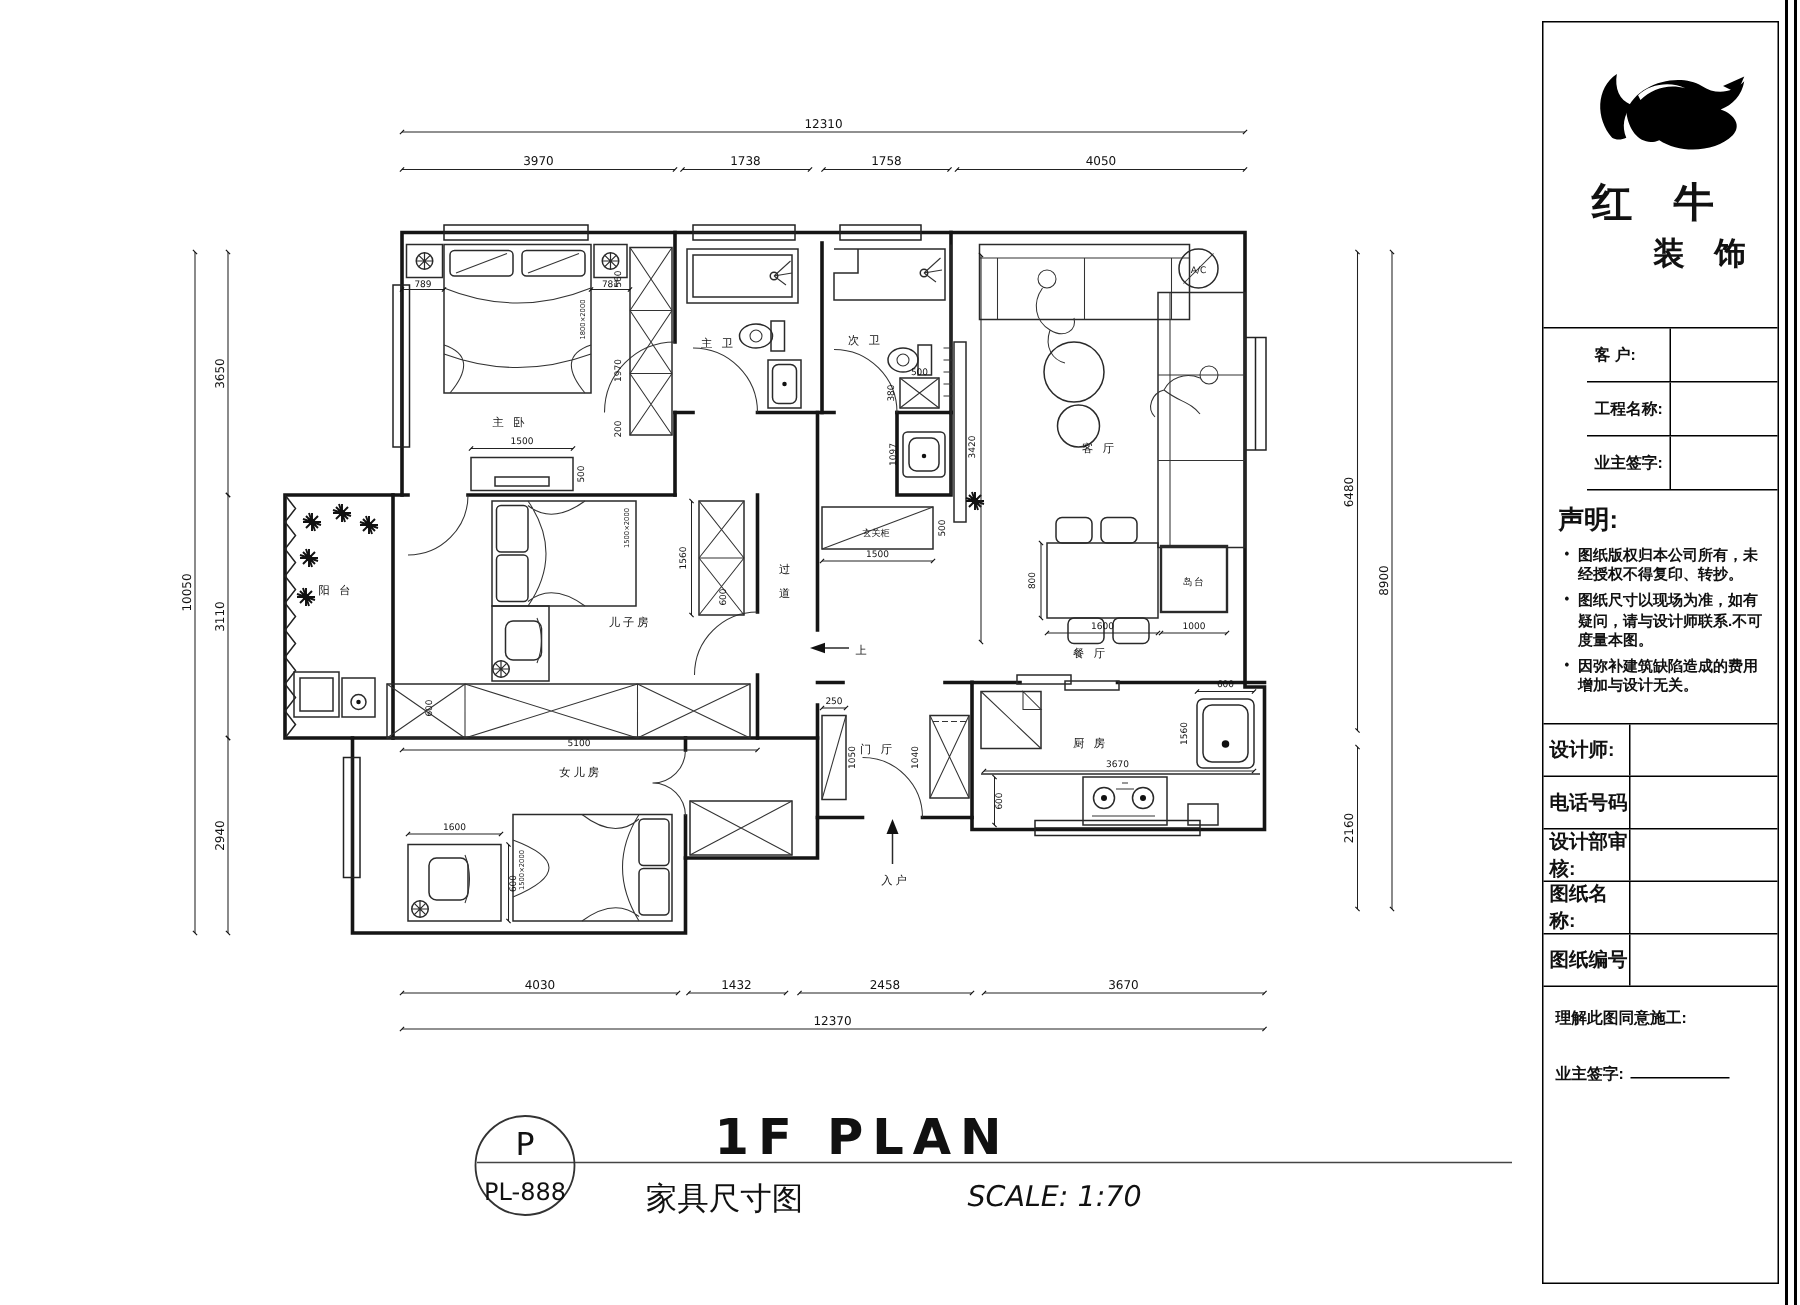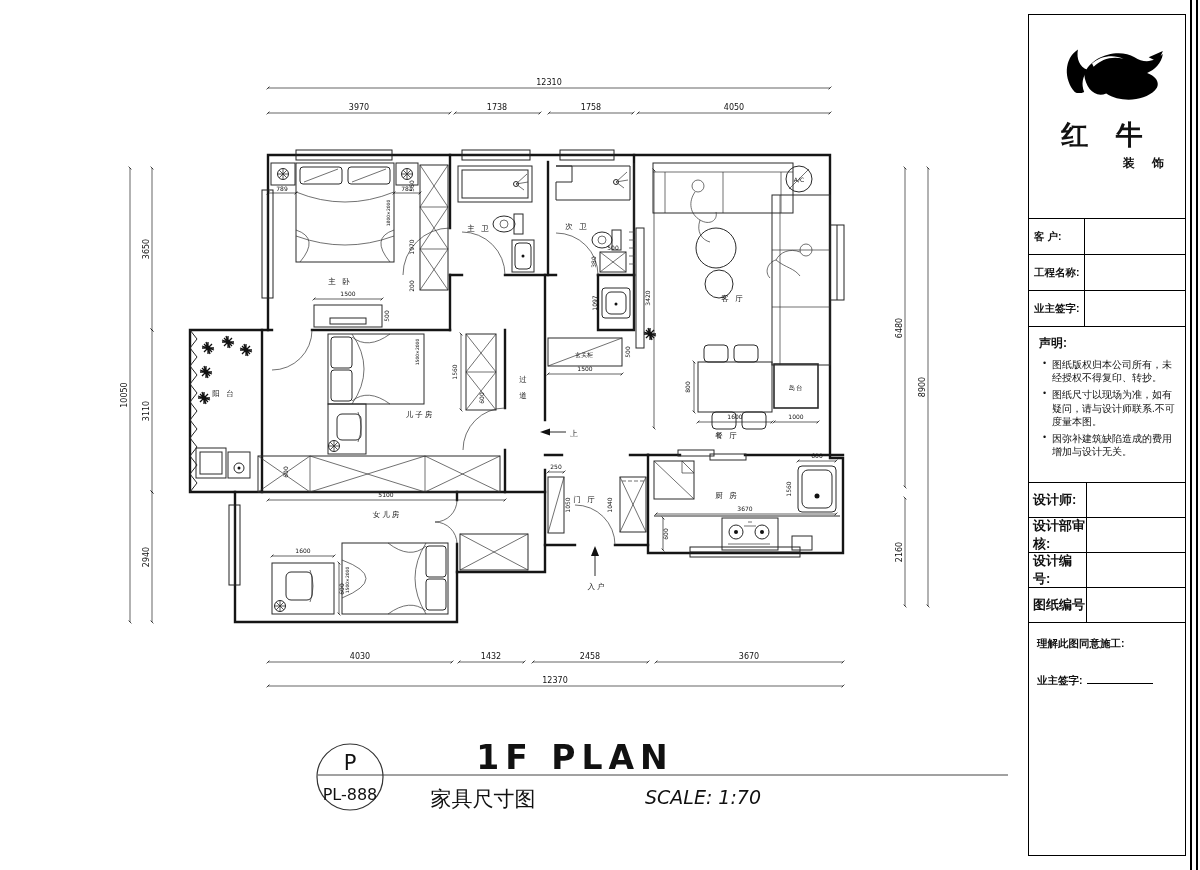--- a/index.html
+++ b/index.html
@@ -7,29 +7,29 @@
        font-family:"Liberation Sans",sans-serif;color:#111;}
   svg text{font-family:"DejaVu Sans","Liberation Sans",sans-serif;fill:#111;}
   .plan-wrap{position:absolute;left:0;top:0;width:1030px;height:870px;}
   
   .sidebar{position:absolute;left:1028px;top:14px;width:158px;height:842px;
            border:1.6px solid #000;box-sizing:border-box;display:flex;flex-direction:column;background:#fff;}
   .edge-line{position:absolute;top:0;height:870px;width:1.6px;background:#000;}
   .logo-box{height:204px;border-bottom:1.6px solid #000;box-sizing:border-box;
             display:flex;flex-direction:column;align-items:center;justify-content:flex-start;padding-top:16px;}
   .brand1{font-size:27px;font-weight:bold;letter-spacing:10px;margin-top:2px;}
-  .brand2{font-size:12px;font-weight:bold;letter-spacing:7px;align-self:flex-end;margin-right:14px;margin-top:2px;}
-  .frow{display:flex;border-bottom:1.6px solid #000;box-sizing:border-box;height:36px;align-items:stretch;}
+  .brand2{font-size:21px;font-weight:bold;letter-spacing:7px;align-self:flex-end;margin-right:14px;margin-top:2px;}
+  .frow{display:flex;border-bottom:1.6px solid #000;box-sizing:border-box;height:36px;align-items:stretch;margin-left:29px;}
   .frow .lab{width:56px;border-right:1.2px solid #000;box-sizing:border-box;
              font-size:10.5px;font-weight:bold;display:flex;align-items:center;padding-left:5px;}
   .frow .val{flex:1;}
   .statement{border-bottom:1.6px solid #000;box-sizing:border-box;height:156px;padding:8px 6px 0 10px;}
-  .statement h3{margin:0 0 6px 0;font-size:12px;}
+  .statement h3{margin:0 0 6px 0;font-size:17px;}
   .statement ul{margin:0;padding:0 0 0 4px;list-style:none;}
-  .statement li{font-size:10px;font-weight:normal;line-height:1.32;margin-bottom:4px;position:relative;padding-left:9px;}
+  .statement li{font-size:10px;font-weight:bold;line-height:1.32;margin-bottom:4px;position:relative;padding-left:9px;}
   .statement li::before{content:"•";position:absolute;left:0;top:0;font-size:9px;}
   .content-box{border-bottom:1.6px solid #000;box-sizing:border-box;height:70px;padding:10px 0 0 10px;}
   .content-box span{font-size:17px;font-weight:bold;letter-spacing:4px;}
   .irow{display:flex;border-bottom:1.6px solid #000;box-sizing:border-box;height:35px;}
   .irow .lab{width:58px;border-right:1.2px solid #000;box-sizing:border-box;
              font-size:13px;font-weight:bold;display:flex;align-items:center;padding-left:4px;}
   .irow .val{flex:1;}
   .footer-box{flex:1;padding:14px 8px 0 8px;}
   .footer-box .l1{font-size:10.5px;font-weight:bold;margin-bottom:22px;}
   .footer-box .l2{font-size:10.5px;font-weight:bold;}
@@ -426,25 +426,29 @@
       <li>因弥补建筑缺陷造成的费用增加与设计无关。</li>
     </ul>
   </div>
 
 
   <div class="irow">
     <div class="lab">设计师:</div>
       <div class="val"></div>
   </div>
   <div class="irow">
+    <div class="lab">电话号码</div>
+      <div class="val"></div>
+  </div>
+  <div class="irow">
     <div class="lab">设计部审核:</div>
       <div class="val"></div>
   </div>
   <div class="irow">
-    <div class="lab">设计编号:</div>
+    <div class="lab">图纸名称:</div>
       <div class="val"></div>
   </div>
   <div class="irow">
     <div class="lab">图纸编号</div>
       <div class="val"></div>
   </div>
 
   <div class="footer-box">
     <div class="l1">理解此图同意施工:</div>
     <div class="l2">

